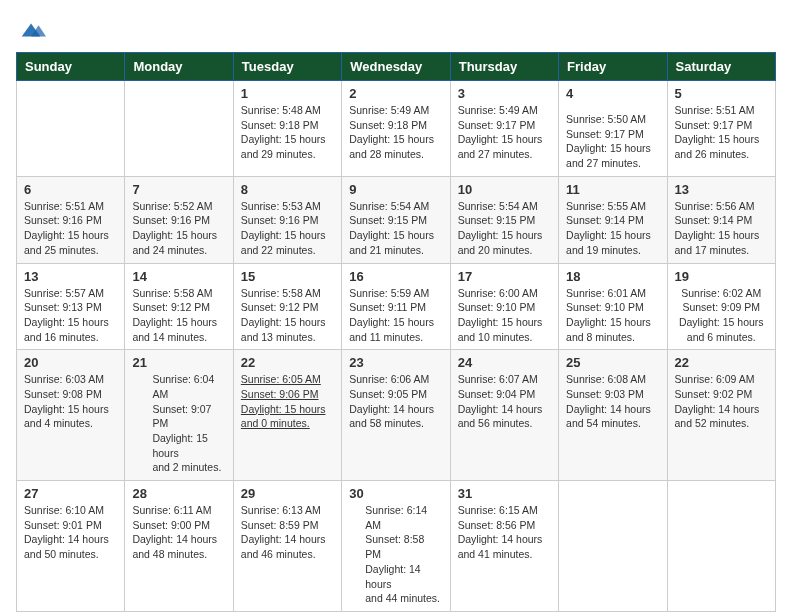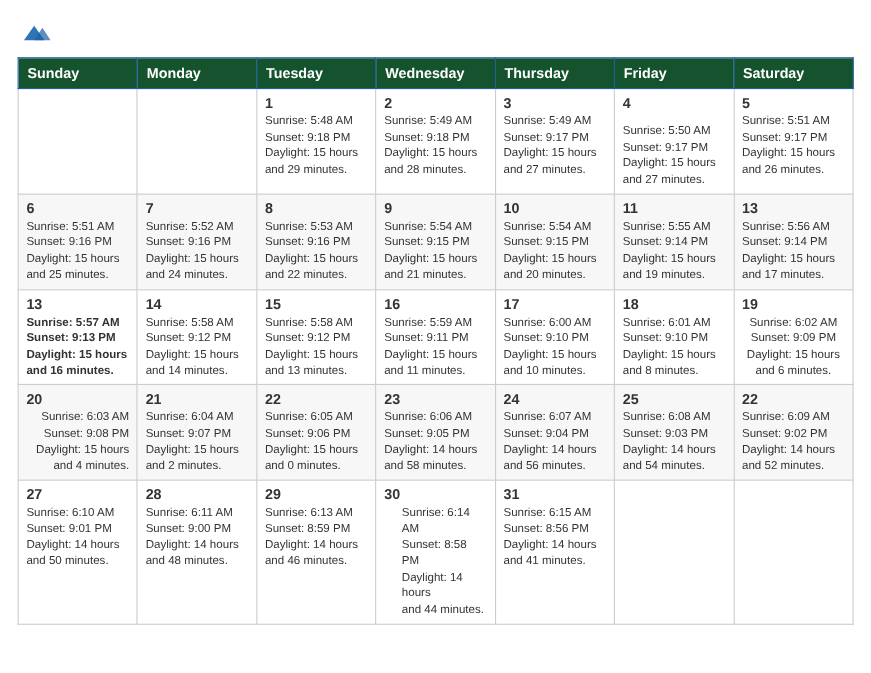--- a/index.html
+++ b/index.html
@@ -197,21 +197,21 @@
           <span class="day-num">13</span>
           <div class="day-info" style="white-space: pre-line;">Sunrise: 5:56 AM
 Sunset: 9:14 PM
 Daylight: 15 hours
 and 17 minutes.</div>
         </td>
       </tr>
       <tr>
         <td>
           <span class="day-num">13</span>
-          <div class="day-info" style="white-space: pre-line; font-weight: bold;">Sunrise: 5:57 AM
+          <div class="day-info" style="white-space: pre-line;">Sunrise: 5:57 AM
 Sunset: 9:13 PM
 Daylight: 15 hours
 and 16 minutes.</div>
         </td>
         <td>
           <span class="day-num">14</span>
           <div class="day-info" style="white-space: pre-line;">Sunrise: 5:58 AM
 Sunset: 9:12 PM
 Daylight: 15 hours
 and 14 minutes.</div>
@@ -248,35 +248,35 @@
           <span class="day-num">19</span>
           <div class="day-info" style="white-space: pre-line; text-align: center;">Sunrise: 6:02 AM
 Sunset: 9:09 PM
 Daylight: 15 hours
 and 6 minutes.</div>
         </td>
       </tr>
       <tr>
         <td>
           <span class="day-num">20</span>
-          <div class="day-info" style="white-space: pre-line; text-align: right;">Sunrise: 6:03 AM
+          <div class="day-info" style="white-space: pre-line;">Sunrise: 6:03 AM
 Sunset: 9:08 PM
 Daylight: 15 hours
 and 4 minutes.</div>
         </td>
         <td>
           <span class="day-num">21</span>
-          <div class="day-info" style="white-space: pre-line;">Sunrise: 6:04 AM
+          <div class="day-info" style="white-space: pre-line; margin-left: 20px;">Sunrise: 6:04 AM
 Sunset: 9:07 PM
 Daylight: 15 hours
 and 2 minutes.</div>
         </td>
         <td>
           <span class="day-num">22</span>
-          <div class="day-info" style="white-space: pre-line;">Sunrise: 6:05 AM
+          <div class="day-info" style="white-space: pre-line; text-decoration: underline;">Sunrise: 6:05 AM
 Sunset: 9:06 PM
 Daylight: 15 hours
 and 0 minutes.</div>
         </td>
         <td>
           <span class="day-num">23</span>
           <div class="day-info" style="white-space: pre-line;">Sunrise: 6:06 AM
 Sunset: 9:05 PM
 Daylight: 14 hours
 and 58 minutes.</div>

